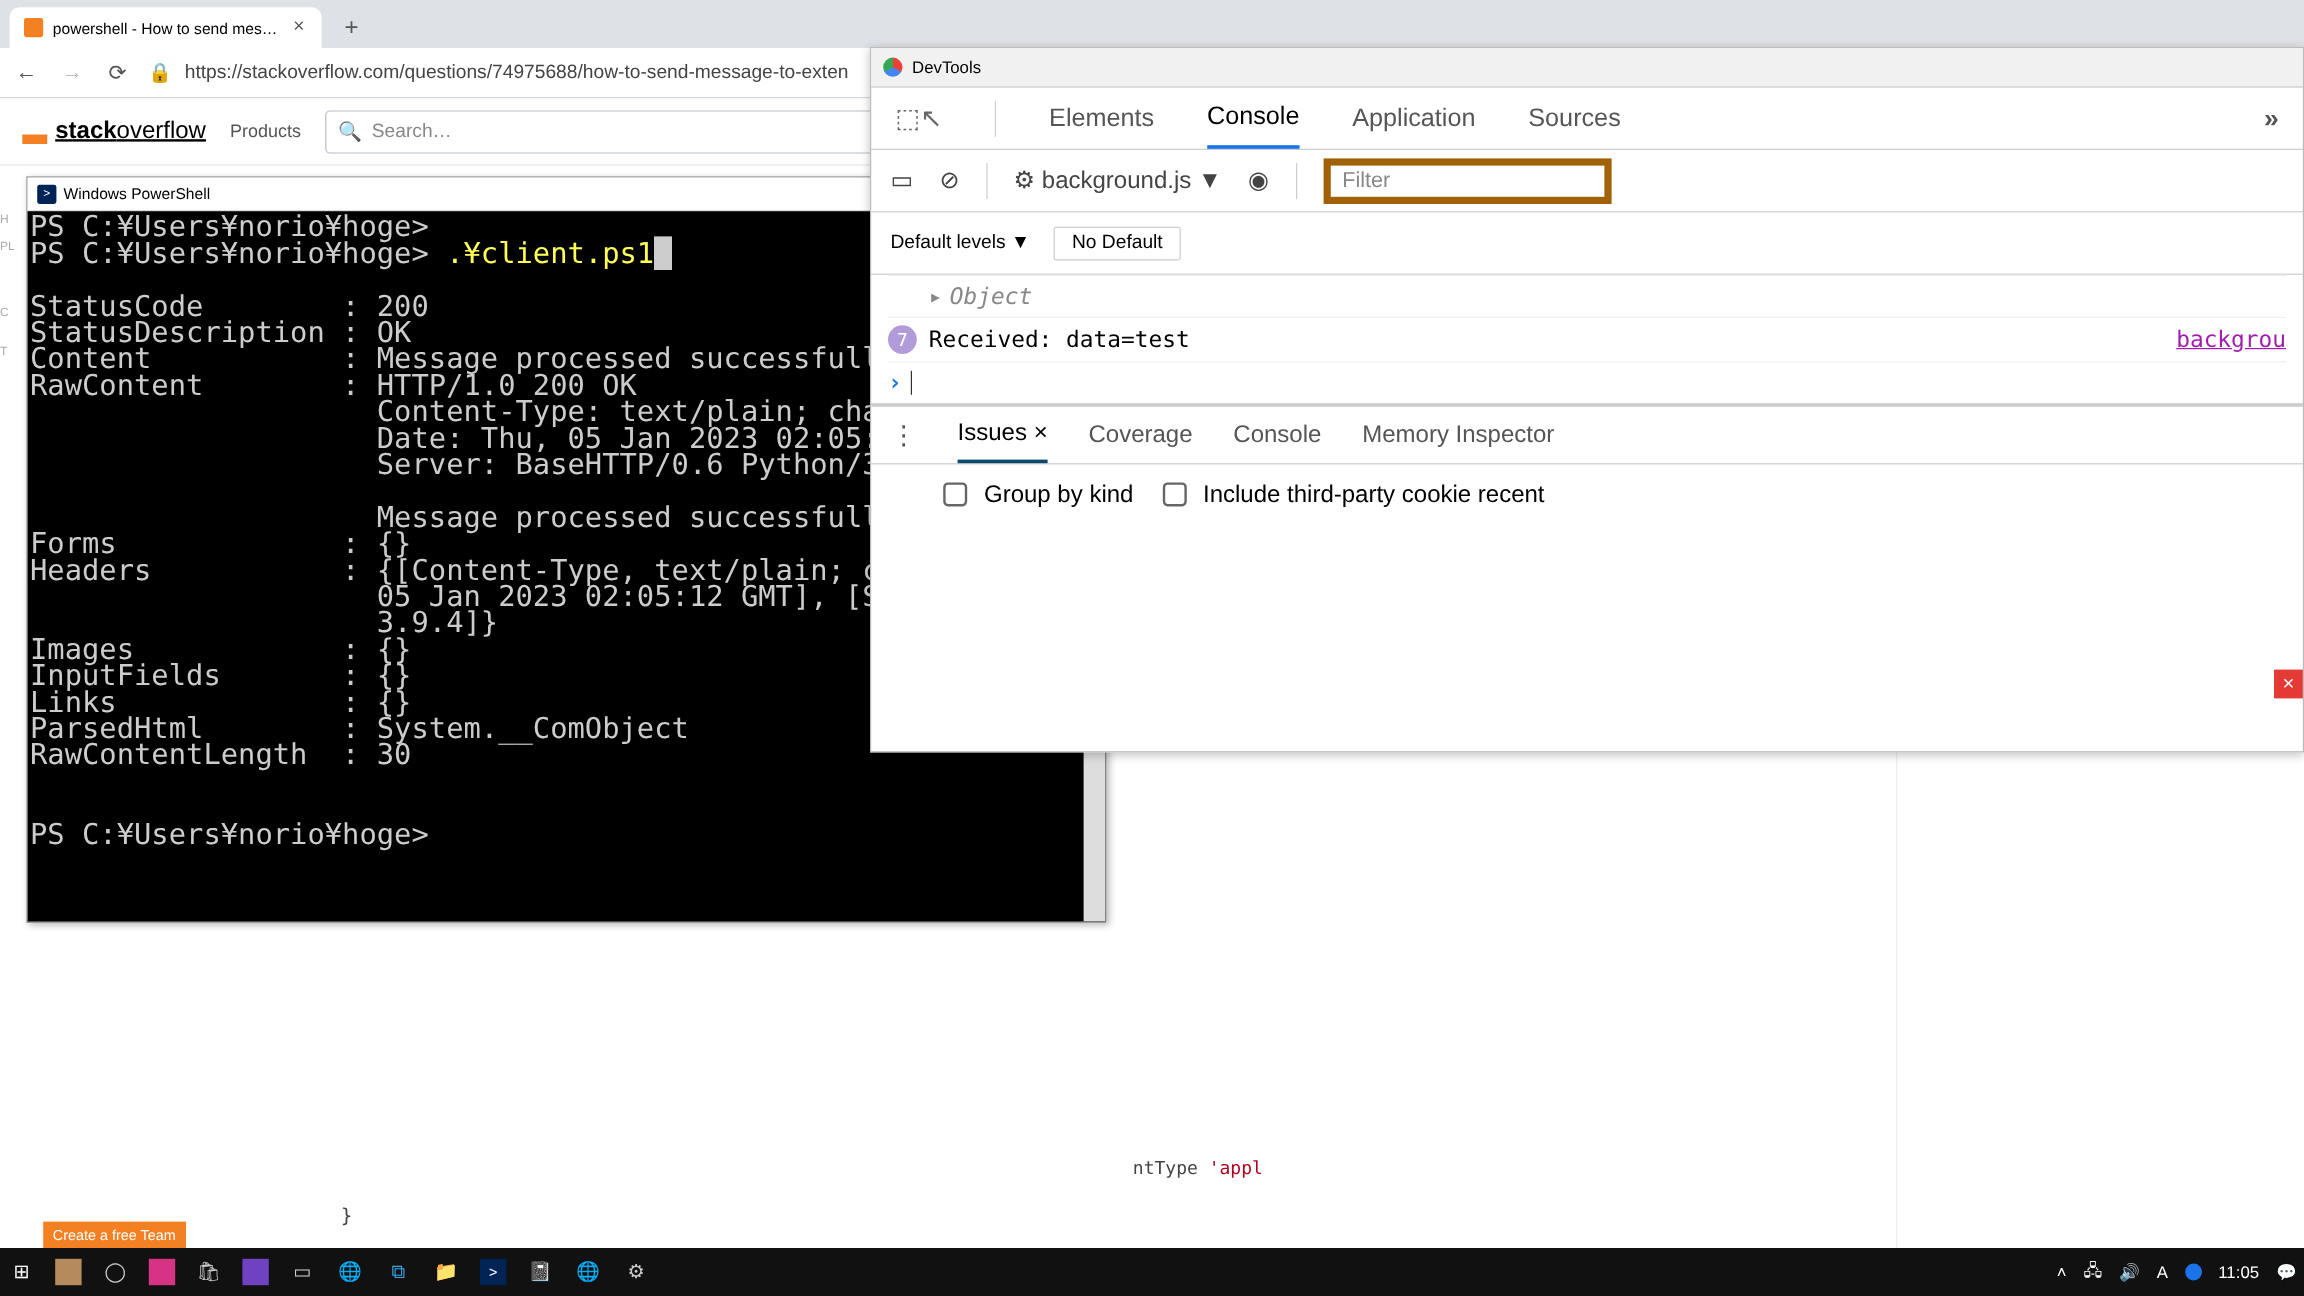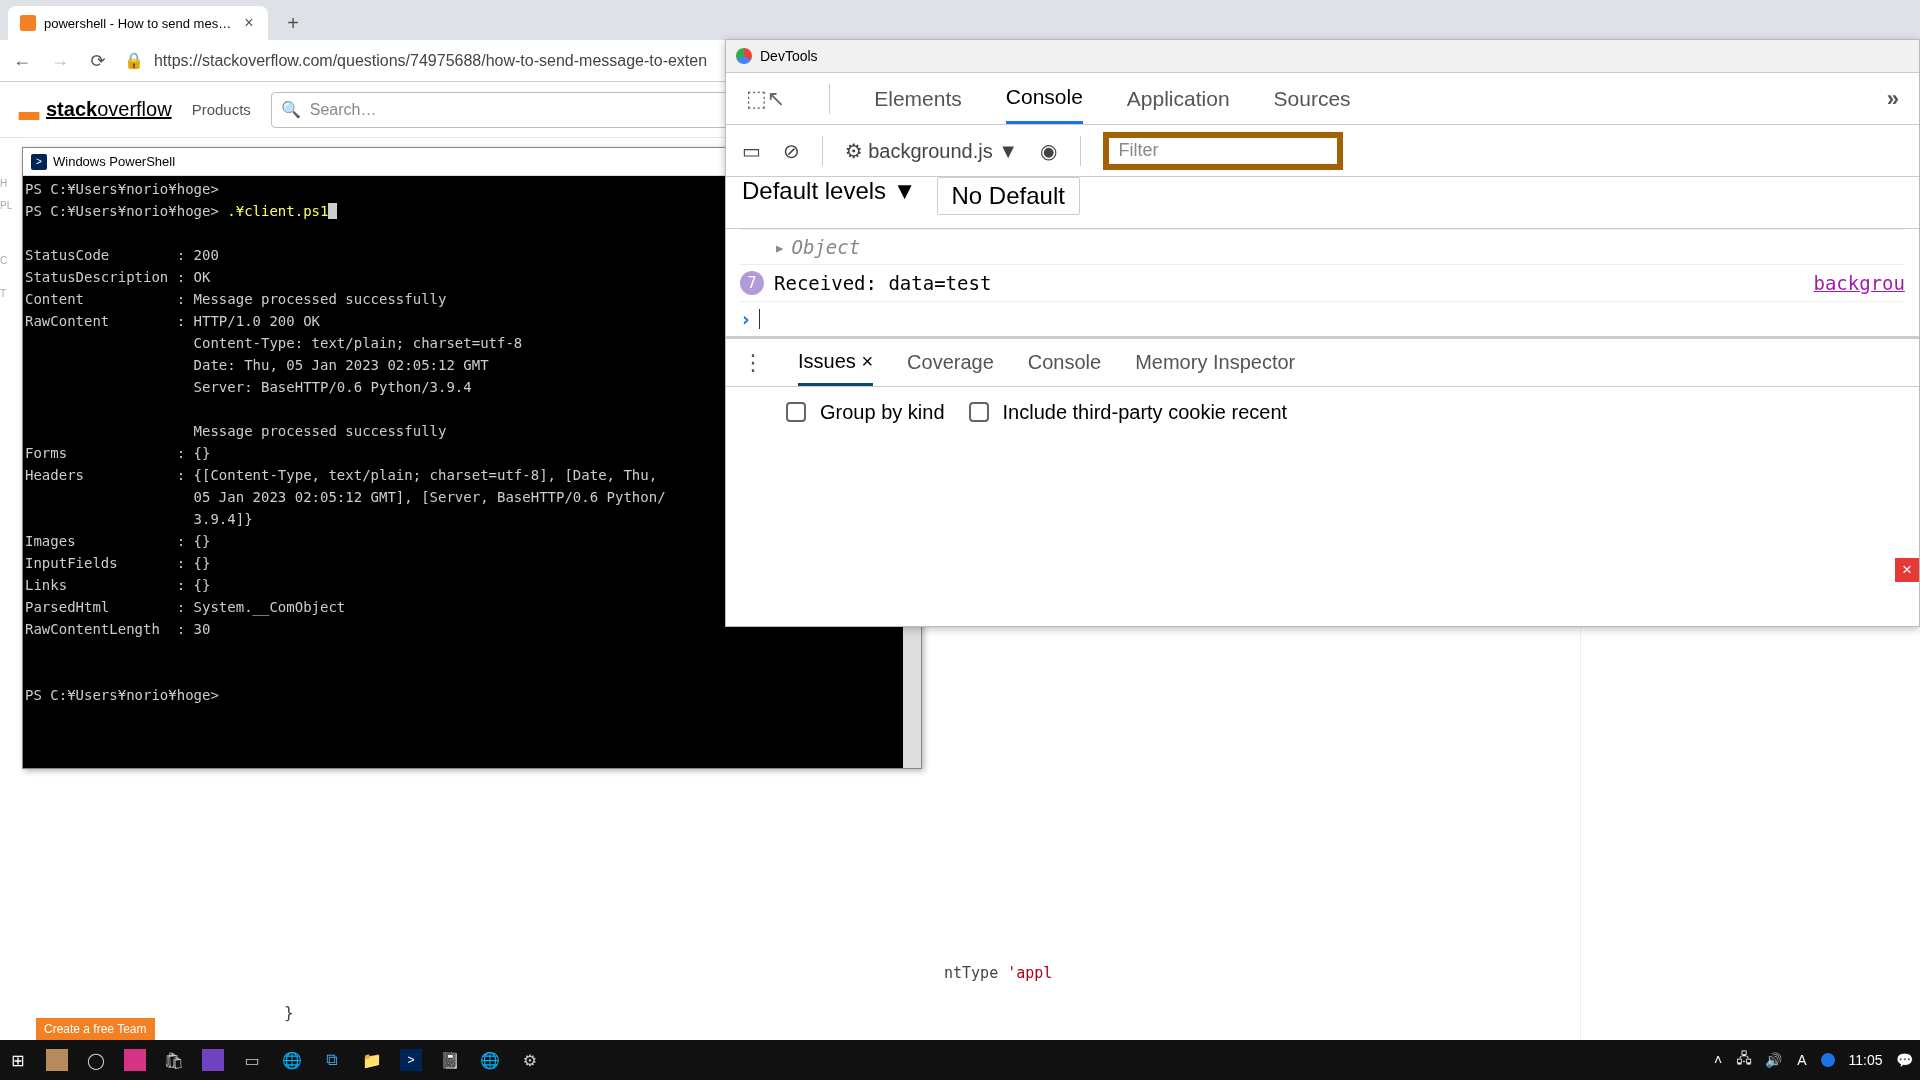--- a/index.html
+++ b/index.html
@@ -34,37 +34,37 @@
   .meta-icon { color: #888; font-size: 14px; margin-top: 2px; }
   .hot-item { display: flex; gap: 10px; padding: 6px 0; }
   .hot-num { color: #6a737c; width: 24px; text-align: right; }
   .hot-link { color: #0074cc; }
   .free-team { background: #f48024; color: #fff; font-size: 12px; padding: 4px 8px; display: inline-block; }
 
   
   .ps-window { position: absolute; top: 147px; left: 22px; width: 900px; height: 622px; border: 1px solid #888; background: #fff; box-shadow: 2px 2px 6px rgba(0,0,0,0.3); z-index: 50; }
   .ps-title { height: 28px; display: flex; align-items: center; padding: 0 8px; gap: 6px; font-size: 13px; background: #fff; border-bottom: 1px solid #ddd; }
   .ps-icon { width: 16px; height: 16px; background: #012456; border-radius: 2px; display: flex; align-items: center; justify-content: center; color: #fff; font-size: 10px; }
-  .ps-body { background: #000; color: #ccc; font-family: "MS Gothic", "Consolas", monospace; font-size: 14px; line-height: 22px; padding: 2px 2px; height: calc(100% - 28px); overflow: hidden; white-space: pre; position: relative; }
+  .ps-body { background: #000; color: #ccc; font-family: "MS Gothic", "Consolas", monospace; font-size: 24px; line-height: 22px; padding: 2px 2px; height: calc(100% - 28px); overflow: hidden; white-space: pre; position: relative; }
   .ps-body .cmd { color: #ffff55; }
   .ps-scroll { position: absolute; right: 0; top: 0; bottom: 0; width: 18px; background: #ddd; }
   .ps-scroll .thumb { position: absolute; left: 2px; right: 2px; top: 8px; height: 380px; background: #aaa; border-radius: 2px; }
 
   
   .devtools { position: absolute; top: 8px; left: 725px; right: 0; height: 588px; background: #fff; border: 1px solid #bbb; box-shadow: 0 2px 8px rgba(0,0,0,0.25); z-index: 60; font-size: 17px; margin-top: 31px; }
   .dt-title { height: 33px; background: #f1f1f1; border-bottom: 1px solid #ccc; display: flex; align-items: center; padding: 0 10px; gap: 8px; font-size: 14px; }
   .dt-title .chrome-icon { width: 16px; height: 16px; border-radius: 50%; background: conic-gradient(#ea4335 0 120deg,#4285f4 120deg 240deg,#34a853 240deg 360deg); position: relative; }
   .dt-tabs { height: 52px; border-bottom: 1px solid #ccc; display: flex; align-items: center; padding: 0 20px; gap: 44px; font-size: 21px; color: #555; }
   .dt-tabs .active { color: #000; border-bottom: 3px solid #1a73e8; height: 100%; display: flex; align-items: center; }
   .dt-tabs .tab-item { height: 100%; display: flex; align-items: center; }
   .dt-tabs .inspect-icon { font-size: 22px; color: #666; }
   .dt-toolbar { height: 52px; border-bottom: 1px solid #ccc; display: flex; align-items: center; padding: 0 16px; gap: 22px; font-size: 20px; color: #444; }
   .dt-toolbar .sep { width: 1px; height: 30px; background: #ccc; }
   .dt-filter { border: 6px solid #a16207; height: 38px; padding: 0 10px; font-size: 18px; color: #888; display: flex; align-items: center; flex: 0 0 240px; }
-  .dt-toolbar2 { height: 52px; border-bottom: 1px solid #ccc; display: flex; align-items: flex-start; padding: 0 16px; gap: 20px; font-size: 24px; }
+  .dt-toolbar2 { height: 52px; border-bottom: 1px solid #ccc; display: flex; align-items: center; padding: 0 16px; gap: 20px; font-size: 16px; }
   .no-issues-box { border: 1px solid #ccc; padding: 4px 14px; border-radius: 2px; }
   .console-area { padding: 0 14px; font-family: Menlo, Consolas, monospace; font-size: 19px; }
   .console-line { display: flex; align-items: center; padding: 6px 0; border-bottom: 1px solid #eee; }
   .badge-count { width: 24px; height: 24px; border-radius: 50%; background: #b19cd9; color: #fff; font-size: 15px; display: flex; align-items: center; justify-content: center; margin-right: 10px; }
   .console-source { margin-left: auto; text-decoration: underline; color: #a21caf; }
   .prompt-arrow { color: #1a73e8; font-weight: bold; margin-right: 8px; }
   .cursor-bar { width: 1px; height: 20px; background: #333; display: inline-block; }
 
   .dt-drawer { border-top: 3px solid #ccc; }
   .dt-drawer-tabs { height: 48px; display: flex; align-items: center; gap: 34px; padding: 0 16px; font-size: 20px; color: #555; border-bottom: 1px solid #ccc; }

